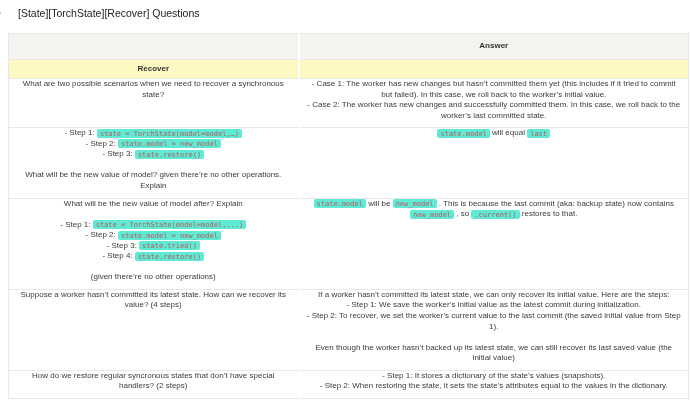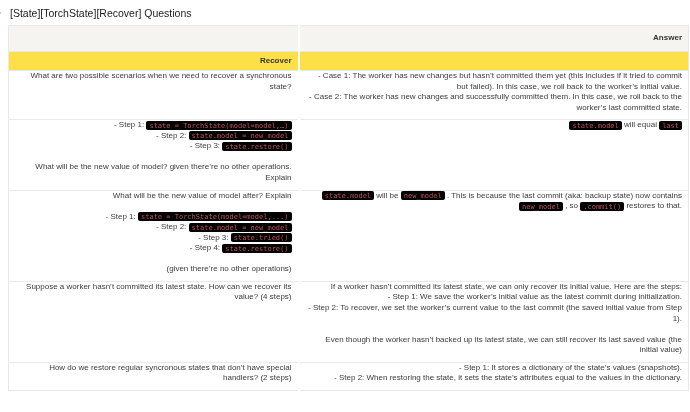--- a/index.html
+++ b/index.html
@@ -6,64 +6,64 @@
   html, body {
     width: 690px; height: 412px;
     background: #ffffff;
     overflow: hidden;
     font-family: "Liberation Sans", sans-serif;
     color: #222222;
   }
   .page { padding: 5px 0 0 0; width: 690px; }
   .title-row {
     display: flex; align-items: flex-end;
-    padding-left: 0; height: 16px; margin-bottom: 4px;
+    padding-left: 0; height: 16px; margin-bottom: 12px; gap: 8px;
   }
   .expander {
     font-size: 8px; color: #333;
     width: 9px; margin-left: -3px; margin-right: 4px;
     line-height: 16px; cursor: pointer;
   }
   .title { font-size: 10.5px; color: #222; line-height: 16px; }
   table.qa {
     margin-left: 8px;
     width: 680px;
     border-collapse: collapse;
     table-layout: fixed;
     font-size: 8px;
     line-height: 1.32;
     color: #3b3b3b;
     border: 1px solid #e8e8e8;
   }
   col.q-col { width: 290px; }
   col.a-col { width: 390px; }
-  th, td { vertical-align: top; text-align: right; }
+  th, td { vertical-align: top; text-align: center; }
   th {
     background: #f5f4f0;
     font-weight: bold;
     color: #333;
     padding: 7px 6px;
   }
   th + th, td + td { border-left: 2px solid #ffffff; }
   tr.section-row td {
-    background: #fde047;
+    background: #fef9c3;
     font-weight: bold;
     color: #333;
     padding: 4px 6px;
   }
   tbody tr { border-top: 1px solid #e9e9e9; }
   tbody td {
     padding: 0 6px 6px 6px;
     white-space: pre-wrap;
   }
   code {
     font-family: "DejaVu Sans Mono", monospace;
     font-size: 7px;
     color: #bd555c;
-    background: #000000;
+    background: #5eead4;
     padding: 0.5px 3px;
     border-radius: 2px;
   }
 </style>
 </head>
 <body>
 
 <div class="page">
   <div class="title-row">
     <span class="expander">▸</span>
@@ -103,21 +103,21 @@
         </tr>
         <tr>
           <td>What will be the new value of model after? Explain
 
 - Step 1: <code>state = TorchState(model=model,...)</code>
 - Step 2: <code>state.model = new_model</code>
 - Step 3: <code>state.tried()</code>
 - Step 4: <code>state.restore()</code>
 
 (given there’re no other operations)</td>
-          <td><code>state.model</code> will be <code>new_model</code> . This is because the last commit (aka: backup state) now contains <code>new_model</code> , so <code>.commit()</code> restores to that.</td>
+          <td><code>state.model</code> will be <code>new_model</code> . This is because the last commit (aka: backup state) now contains <code>new_model</code> , so <code>.current()</code> restores to that.</td>
         </tr>
         <tr>
           <td>Suppose a worker hasn’t committed its latest state. How can we recover its value? (4 steps)</td>
           <td>If a worker hasn’t committed its latest state, we can only recover its initial value. Here are the steps:
 - Step 1: We save the worker’s initial value as the latest commit during initialization.
 - Step 2: To recover, we set the worker’s current value to the last commit (the saved initial value from Step 1).
 
 Even though the worker hasn’t backed up its latest state, we can still recover its last saved value (the initial value)</td>
         </tr>
         <tr>

